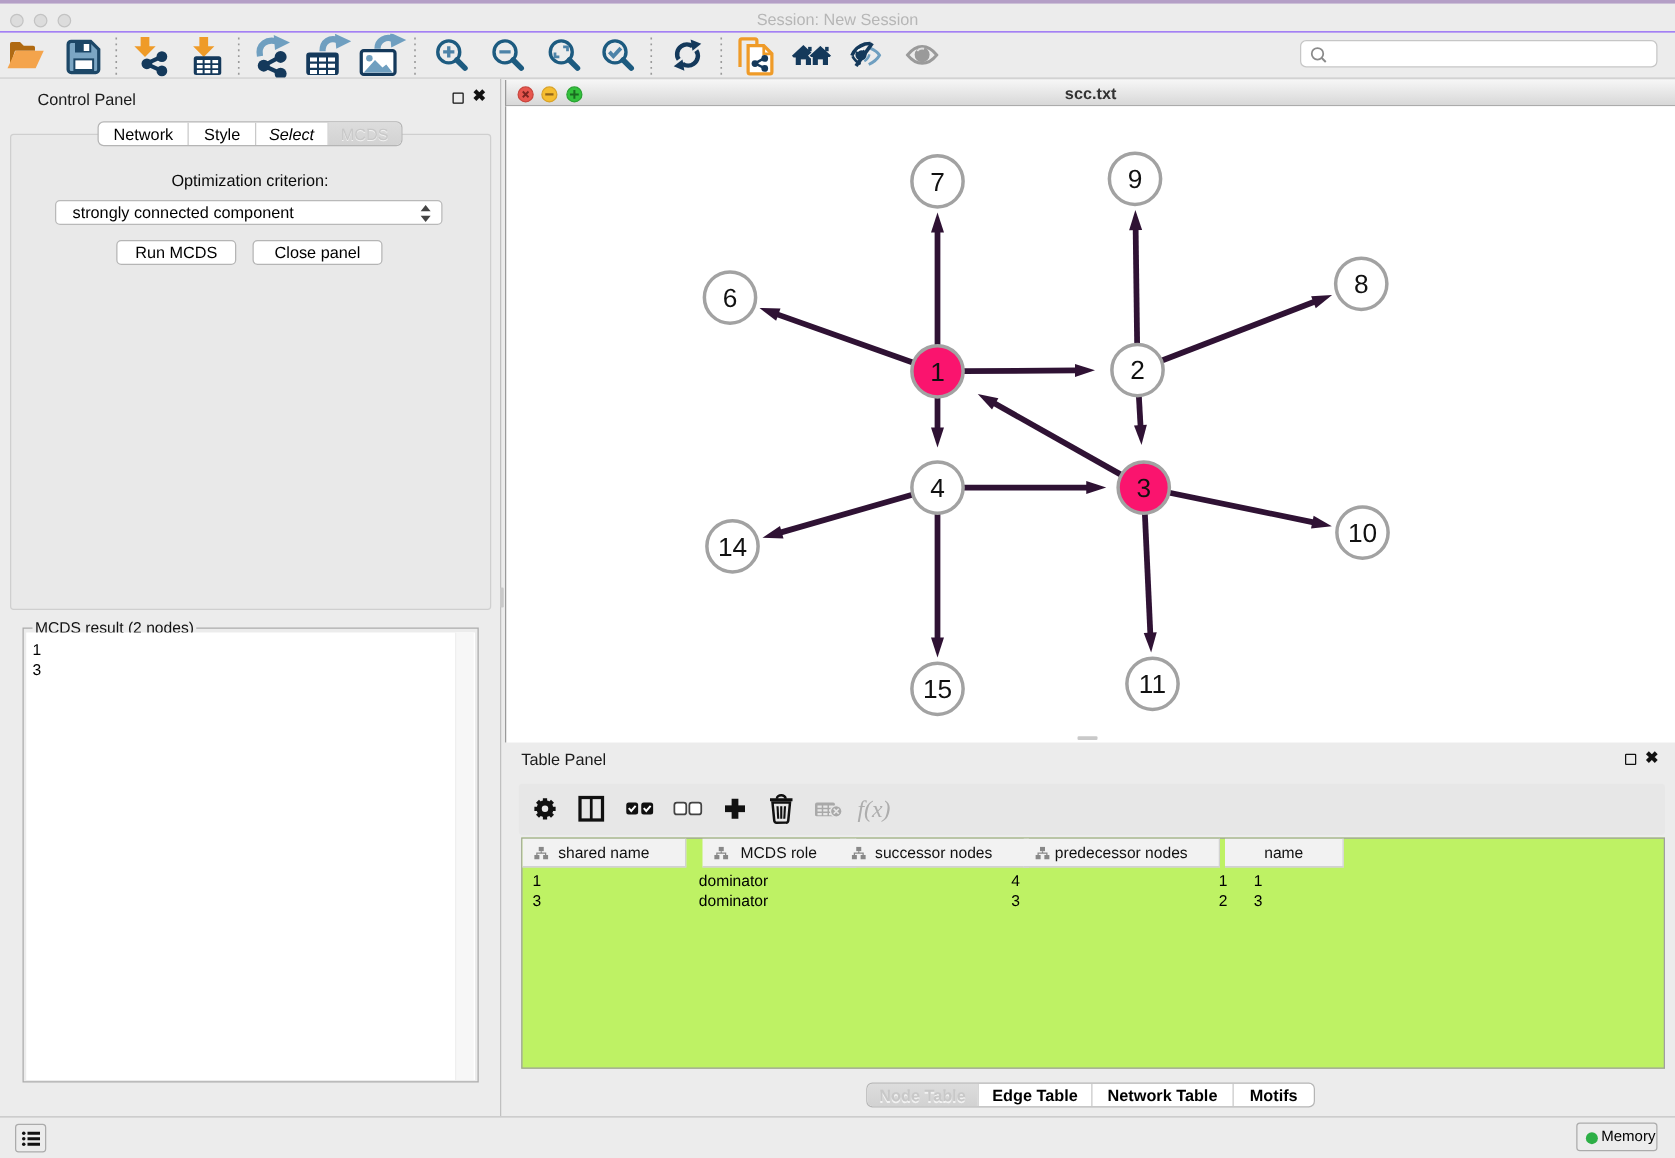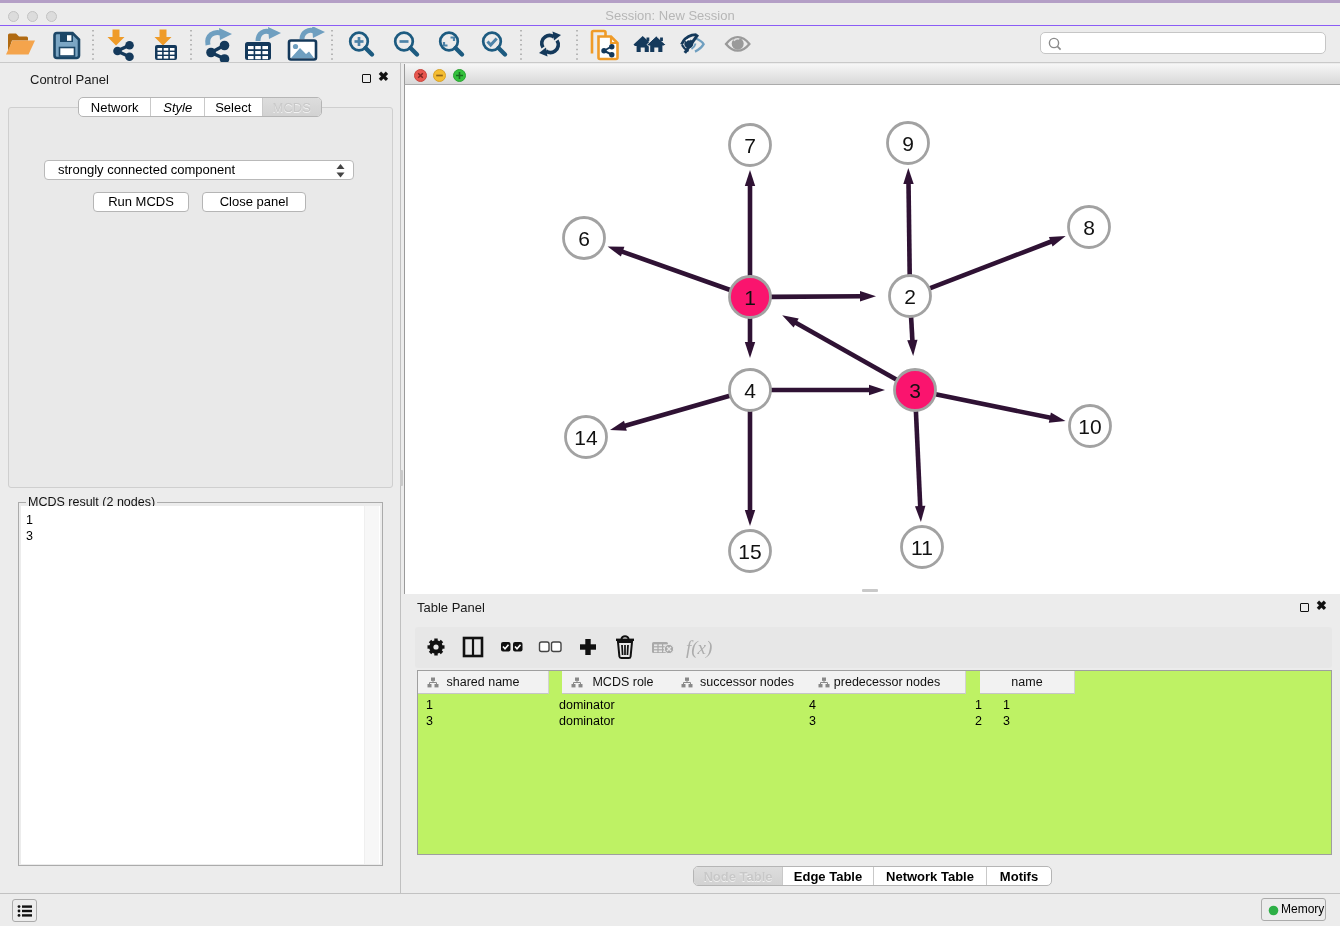--- a/index.html
+++ b/index.html
@@ -202,25 +202,26 @@
 </svg>
 </div>
 
 </div>
 <div id="cpanel" class="abs">
   <div id="cp-title">Control Panel</div>
   <div class="winbtn-sq" style="left:362px;"></div>
   <div class="winbtn-x" style="left:378px;">✖</div>
   <div id="cp-tabs">
     <div class="seg" style="width:73px;">Network</div>
-    <div class="seg" style="width:54px;font-style:italic;">Style</div>
-    <div class="seg" style="width:58px;">Select</div>
+    <div class="seg" style="width:54px;">Style</div>
+    <div class="seg" style="width:58px;font-style:italic;">Select</div>
     <div class="seg sel" style="width:59px;">MCDS</div>
   </div>
   <div id="cp-inner"></div>
+  <div id="opt-label">Optimization criterion:</div>
   <div id="combo">strongly connected component
     <svg width="9" height="14" viewBox="0 0 9 14" style="position:absolute;right:8px;top:2.5px;">
       <polygon points="4.5,0 8.5,5 0.5,5" fill="#444"></polygon>
       <polygon points="4.5,13.5 8.5,8.5 0.5,8.5" fill="#444"></polygon>
     </svg>
   </div>
   <div class="btn" style="left:93px; top:129px; width:96px;">Run MCDS</div>
   <div class="btn" style="left:202px; top:129px; width:104px;">Close panel</div>
   <div id="fieldset">
     <div id="fs-legend">MCDS result (2 nodes)</div>
@@ -240,20 +241,21 @@
     <div class="mac-btn" style="left:28px; background:#f5bd30; border:1px solid #d8a229;">
         <svg width="11" height="11" viewBox="0 0 11 11" style="position:absolute;left:0;top:0;">
           <line x1="2.2" y1="5.5" x2="8.8" y2="5.5" stroke="#90641a" stroke-width="1.7"></line>
         </svg>
       </div>
     <div class="mac-btn" style="left:48px; background:#33c13c; border:1px solid #2aa233;">
         <svg width="11" height="11" viewBox="0 0 11 11" style="position:absolute;left:0;top:0;">
           <path d="M5.5,2 v7 M2,5.5 h7" stroke="#1a6b20" stroke-width="1.6"></path>
         </svg>
       </div>
+    <div id="net-title-text">scc.txt</div>
   </div>
   <div id="net-canvas">
     <svg width="935" height="508" viewBox="0 0 935 508">
 <line x1="345.0" y1="191.0" x2="345.0" y2="99.0" stroke="#2f1234" stroke-width="4.6"></line>
 <polygon points="345.0,85.0 350.2,101.0 339.8,101.0" fill="#2f1234"></polygon>
 <line x1="325.2" y1="205.0" x2="215.7" y2="166.1" stroke="#2f1234" stroke-width="4.6"></line>
 <polygon points="202.6,161.4 219.4,161.8 215.9,171.6" fill="#2f1234"></polygon>
 <line x1="366.0" y1="211.9" x2="457.0" y2="211.3" stroke="#2f1234" stroke-width="4.6"></line>
 <polygon points="471.0,211.2 455.0,216.5 455.0,206.1" fill="#2f1234"></polygon>
 <line x1="345.0" y1="233.0" x2="345.0" y2="259.0" stroke="#2f1234" stroke-width="4.6"></line>
@@ -378,21 +380,21 @@
           <rect x="0.5" y="7" width="4" height="3.4" fill="#888"></rect>
           <rect x="7.5" y="7" width="4" height="3.4" fill="#888"></rect>
           <path d="M6,4 v1.5 M2.5,7 v-1.5 h7 v1.5" fill="none" stroke="#888" stroke-width="1"></path>
         </svg><span>MCDS role</span></div>
 <div class="th" style="left:254px; width:151px;"><svg class="treeic" width="12" height="11" viewBox="0 0 12 11">
           <rect x="4" y="0.5" width="4" height="3.4" fill="#888"></rect>
           <rect x="0.5" y="7" width="4" height="3.4" fill="#888"></rect>
           <rect x="7.5" y="7" width="4" height="3.4" fill="#888"></rect>
           <path d="M6,4 v1.5 M2.5,7 v-1.5 h7 v1.5" fill="none" stroke="#888" stroke-width="1"></path>
         </svg><span>successor nodes</span></div>
-<div class="th" style="left:391px; width:157px;"><svg class="treeic" width="12" height="11" viewBox="0 0 12 11">
+<div class="th" style="left:401px; width:157px;"><svg class="treeic" width="12" height="11" viewBox="0 0 12 11">
           <rect x="4" y="0.5" width="4" height="3.4" fill="#888"></rect>
           <rect x="0.5" y="7" width="4" height="3.4" fill="#888"></rect>
           <rect x="7.5" y="7" width="4" height="3.4" fill="#888"></rect>
           <path d="M6,4 v1.5 M2.5,7 v-1.5 h7 v1.5" fill="none" stroke="#888" stroke-width="1"></path>
         </svg><span>predecessor nodes</span></div>
 <div class="th" style="left:562px; width:95px;"><span>name</span></div>
 <div class="td" style="left:8px; top:26px;">1</div>
 <div class="td" style="left:141px; top:26px;">dominator</div>
 <div class="td" style="left:254px; top:26px; width:144px; text-align:right;">4</div>
 <div class="td" style="left:420px; top:26px; width:144px; text-align:right;">1</div>

